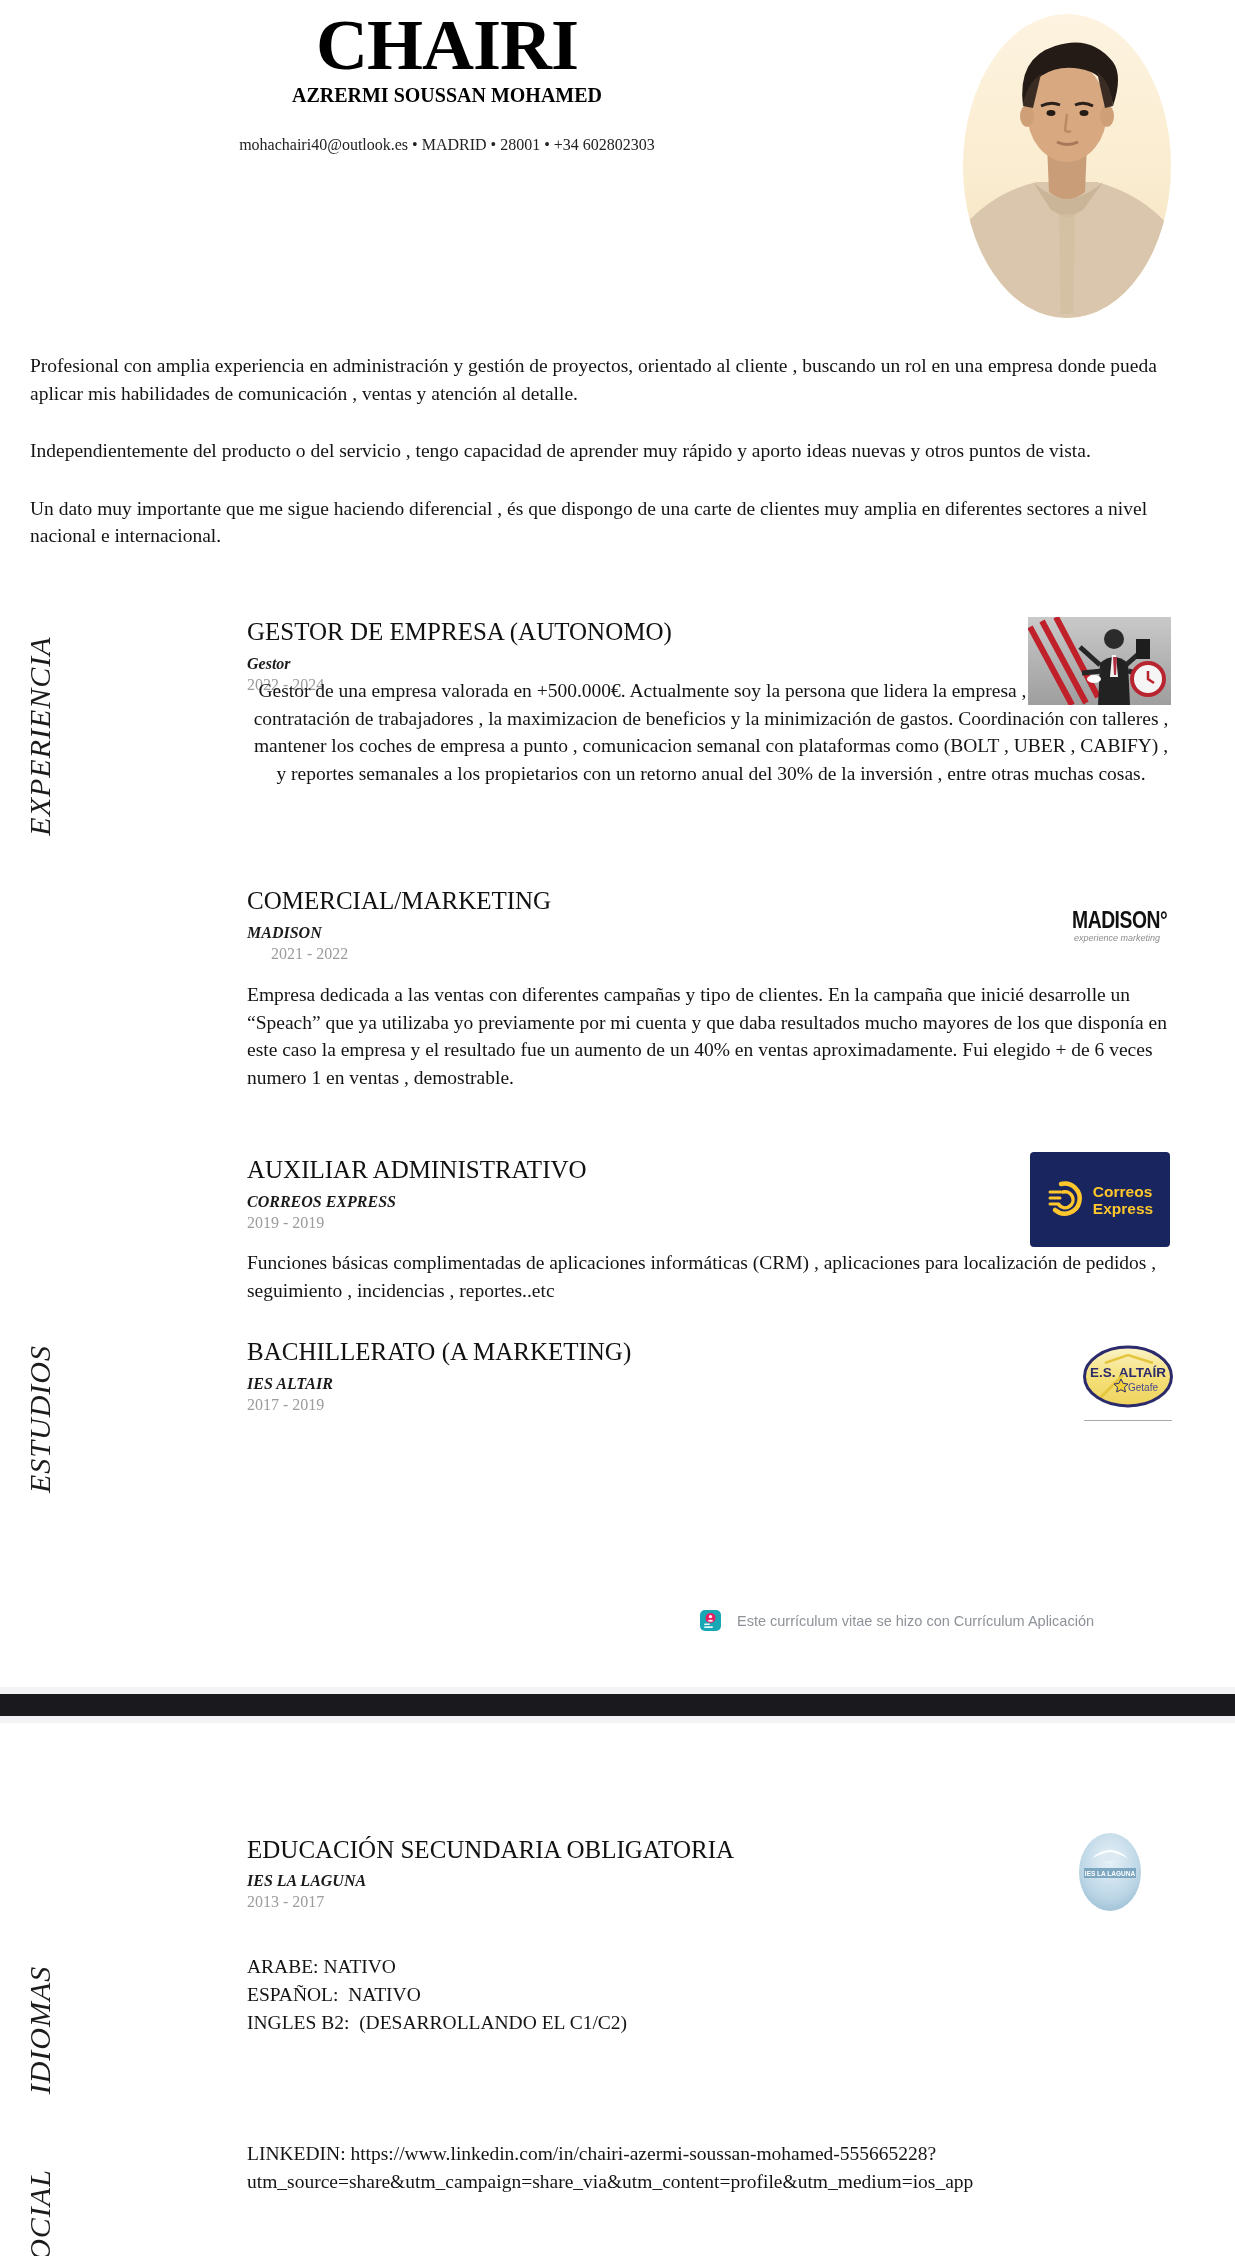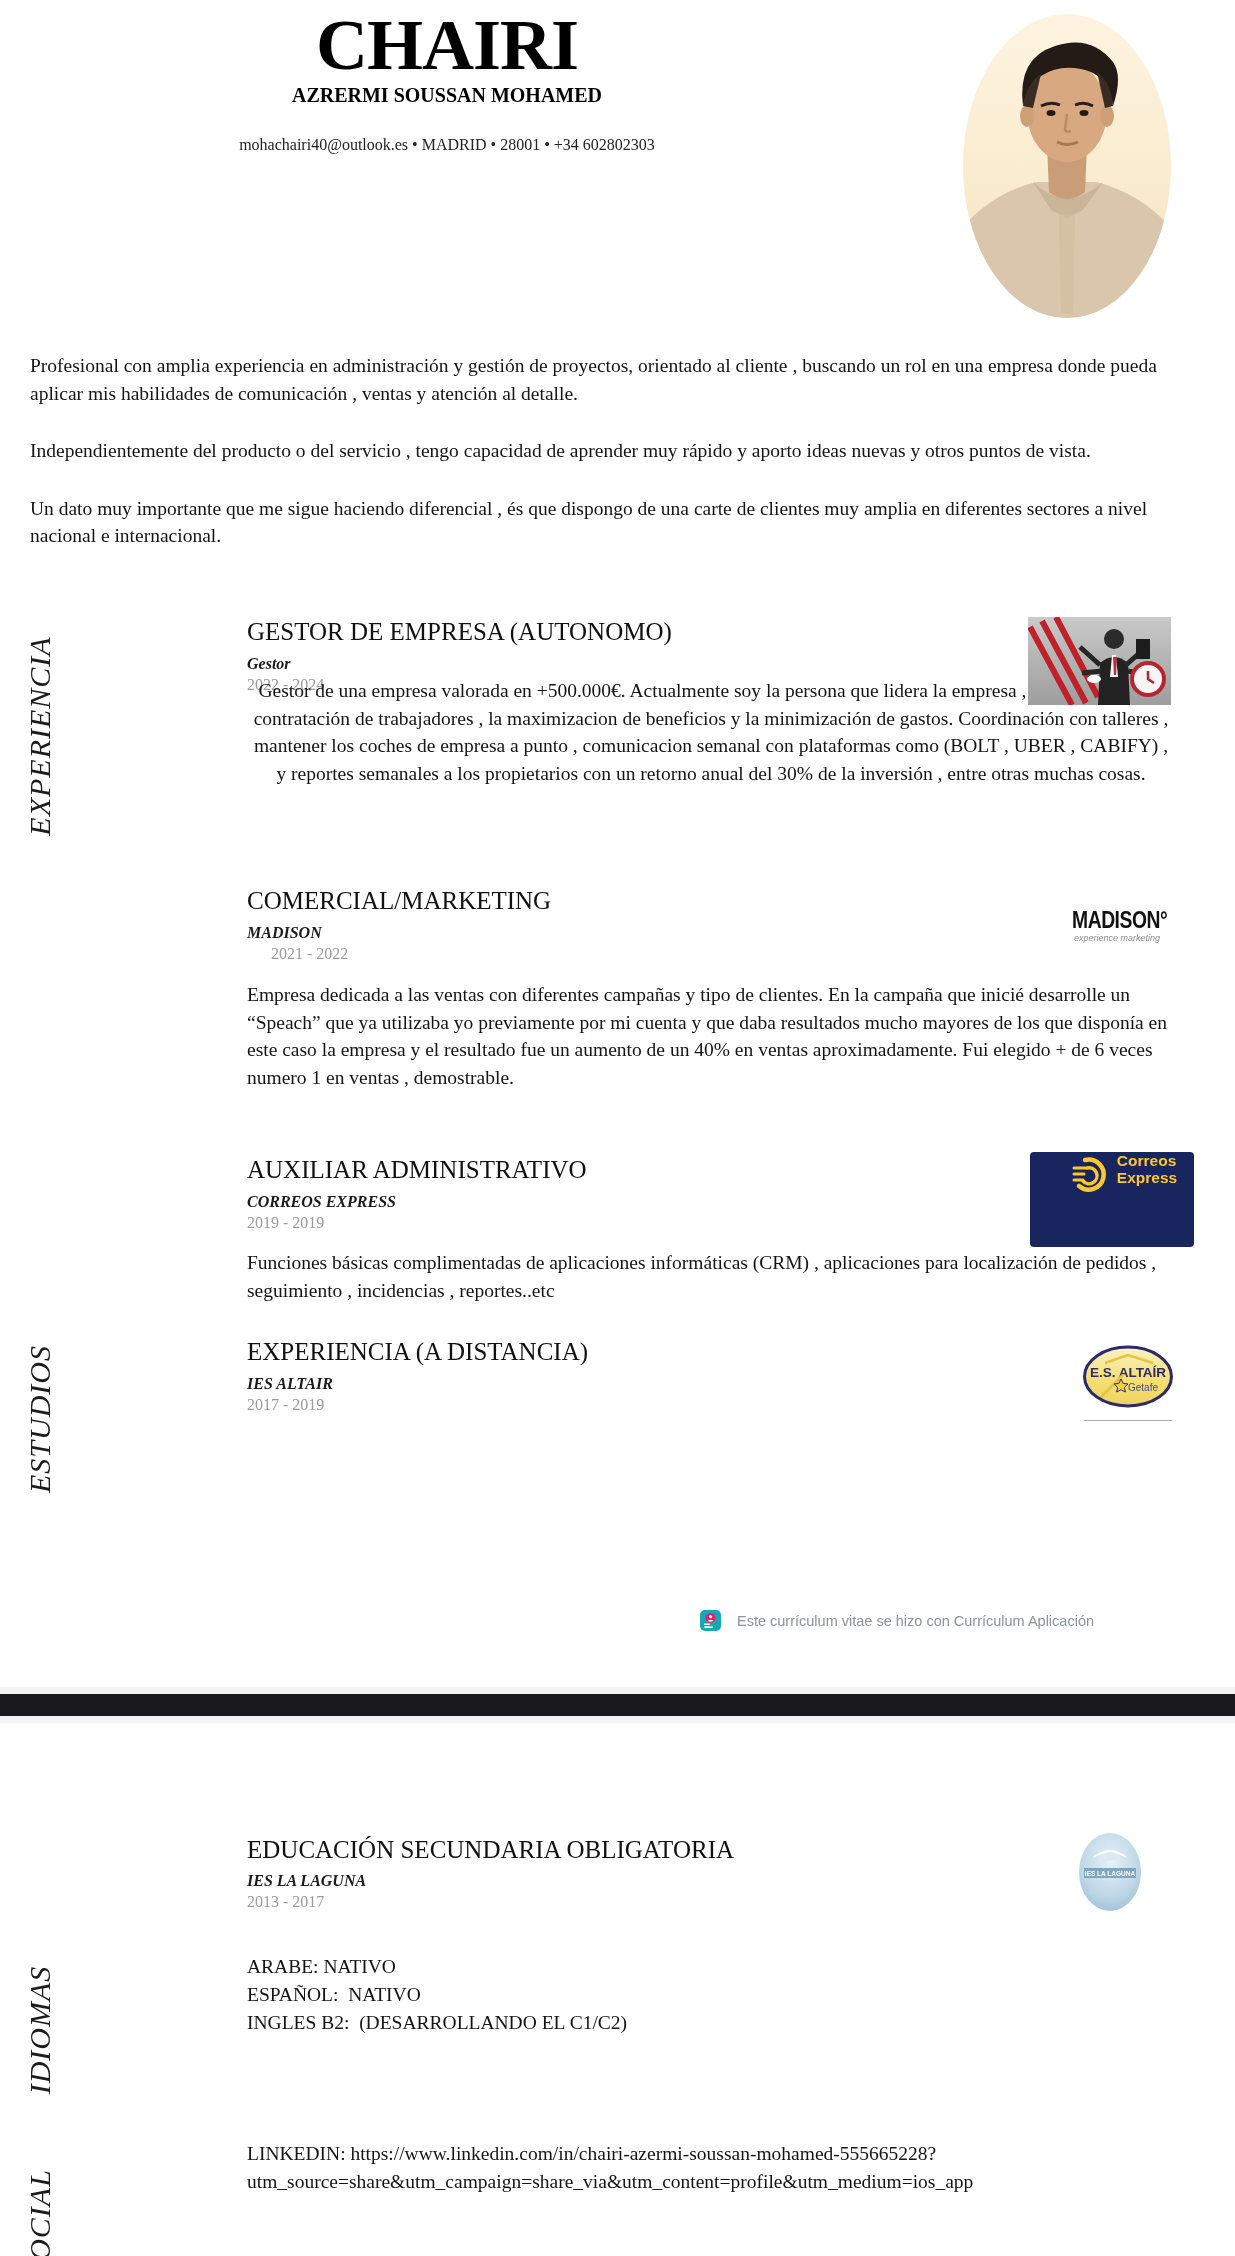--- a/index.html
+++ b/index.html
@@ -42,21 +42,21 @@
 
   
   .logo-gestor{left:1028px;top:617px;width:143px;height:88px;}
   .logo-madison{left:1072px;top:906px;width:100px;height:44px;text-align:left;}
   .madison-word{font-family:"Liberation Sans","DejaVu Sans",sans-serif;font-weight:700;
                 font-size:21px;color:#111;transform:scale(0.92,1.15);transform-origin:left top;
                 letter-spacing:-0.5px;white-space:nowrap;}
   .madison-tag{font-family:"Liberation Sans","DejaVu Sans",sans-serif;font-style:italic;
                font-size:9px;color:#8c8c8c;margin-top:3px;margin-left:2px;white-space:nowrap;}
   .logo-correos{left:1030px;top:1152px;width:140px;height:95px;background:#18255e;border-radius:4px;
-                display:flex;align-items:flex-start;justify-content:center;gap:6px;padding-left:24px;}
+                display:flex;align-items:center;justify-content:center;gap:6px;}
   .correos-text{font-family:"Liberation Sans","DejaVu Sans",sans-serif;font-weight:700;
                 font-size:15.5px;line-height:17px;color:#ffc72c;}
   .logo-altair{left:1083px;top:1345px;width:90px;height:63px;}
   .altair-line{left:1084px;top:1420px;width:88px;height:1px;background:#a9a9a9;}
   .logo-laguna{left:1078px;top:1832px;width:64px;height:80px;}
 
   
   .lang-block{left:247px;top:1953px;width:928px;font-size:19.5px;line-height:27.8px;color:#141414;}
   .lang-line{white-space:pre-wrap;}
   .linkedin{left:247px;top:2140px;width:930px;font-size:19.5px;line-height:27.8px;color:#141414;
@@ -190,21 +190,21 @@
     <span class="correos-text">
       <div>Correos</div>
       <div>Express</div>
     </span>
   </div>
 
   <div class="abs vlabel vlabel-est">
     <span>ESTUDIOS</span>
   </div>
 
-  <div class="abs entry-title t4">EXPERIENCIA (A DISTANCIA)</div>
+  <div class="abs entry-title t4">BACHILLERATO (A MARKETING)</div>
   <div class="abs entry-role r4">IES ALTAIR</div>
   <div class="abs entry-date d4">2017 - 2019</div>
   <div class="abs logo-altair">
     <svg width="90" height="63" viewBox="0 0 90 63">
       <defs>
           <linearGradient id="ay" x1="0" y1="0" x2="0" y2="1">
         <stop offset="0" stop-color="#fbf3c8"></stop>
             <stop offset="0.5" stop-color="#f5e07a"></stop>
             <stop offset="1" stop-color="#eed35e"></stop>
           </linearGradient>

